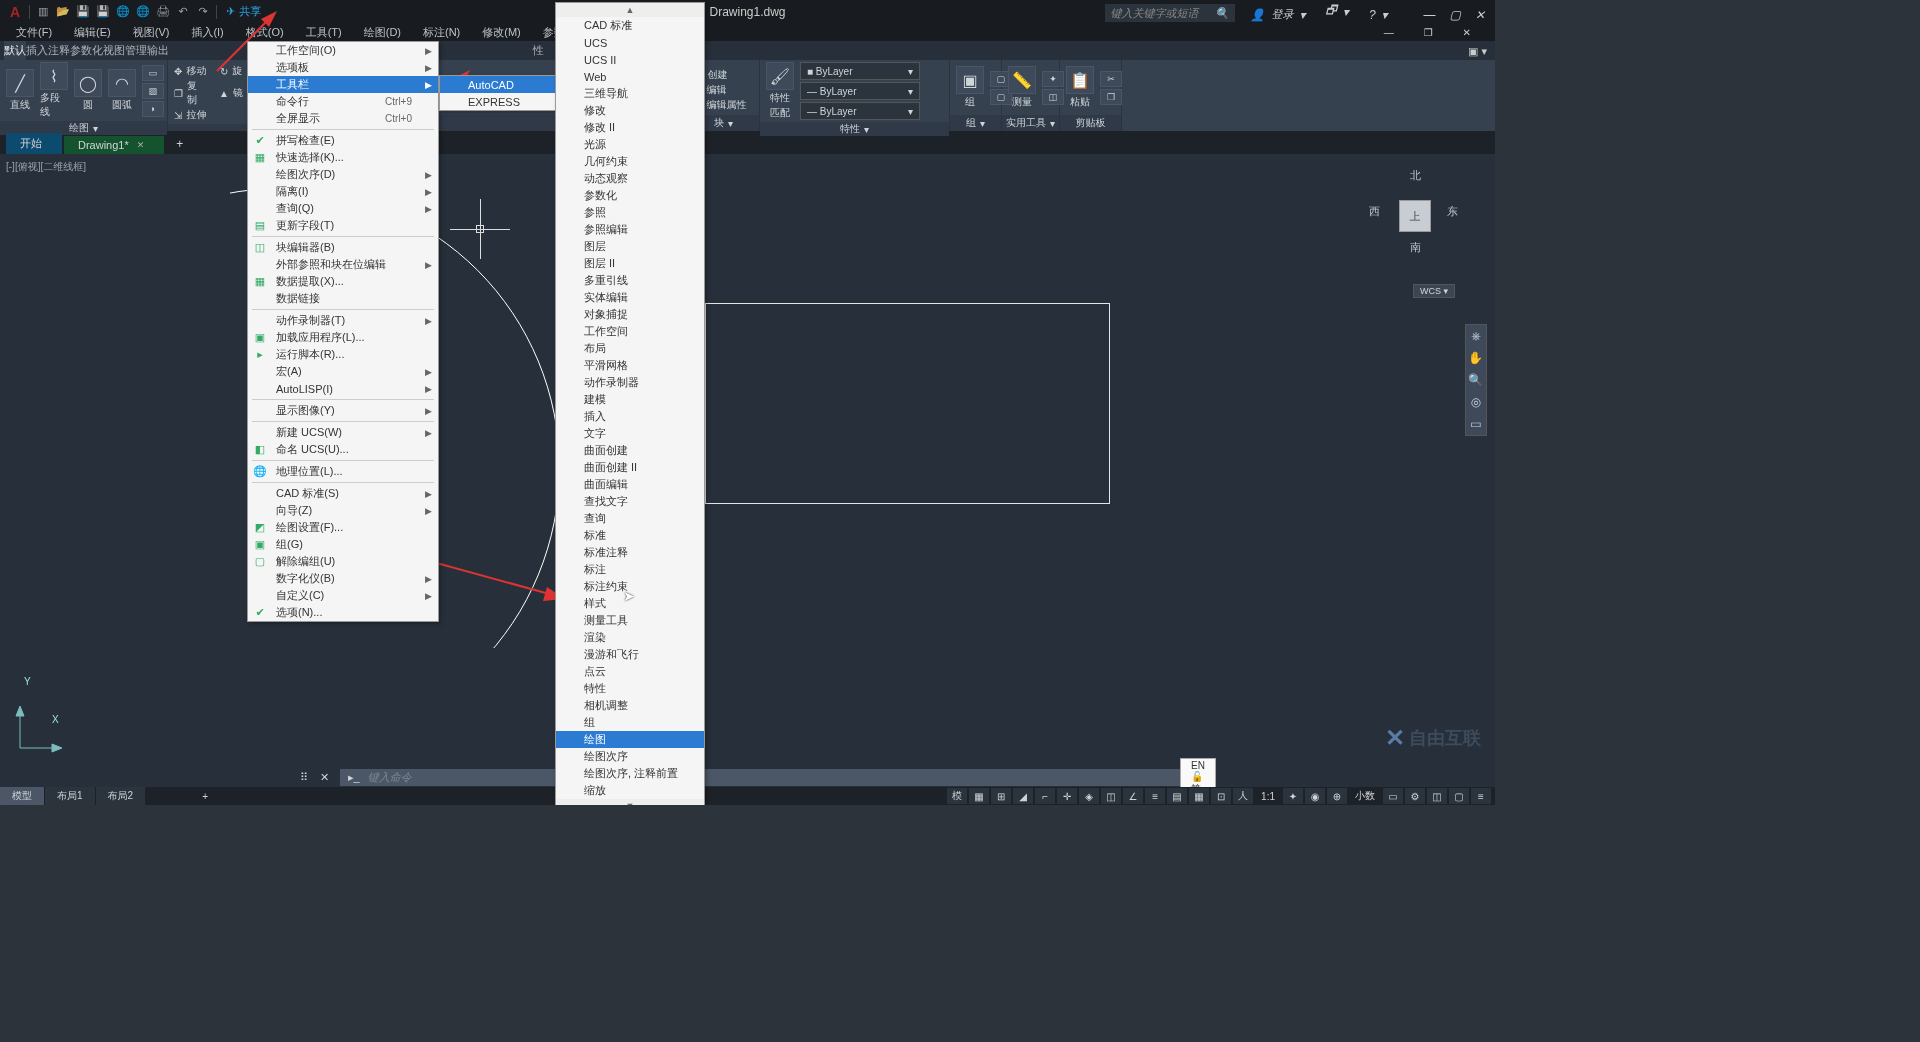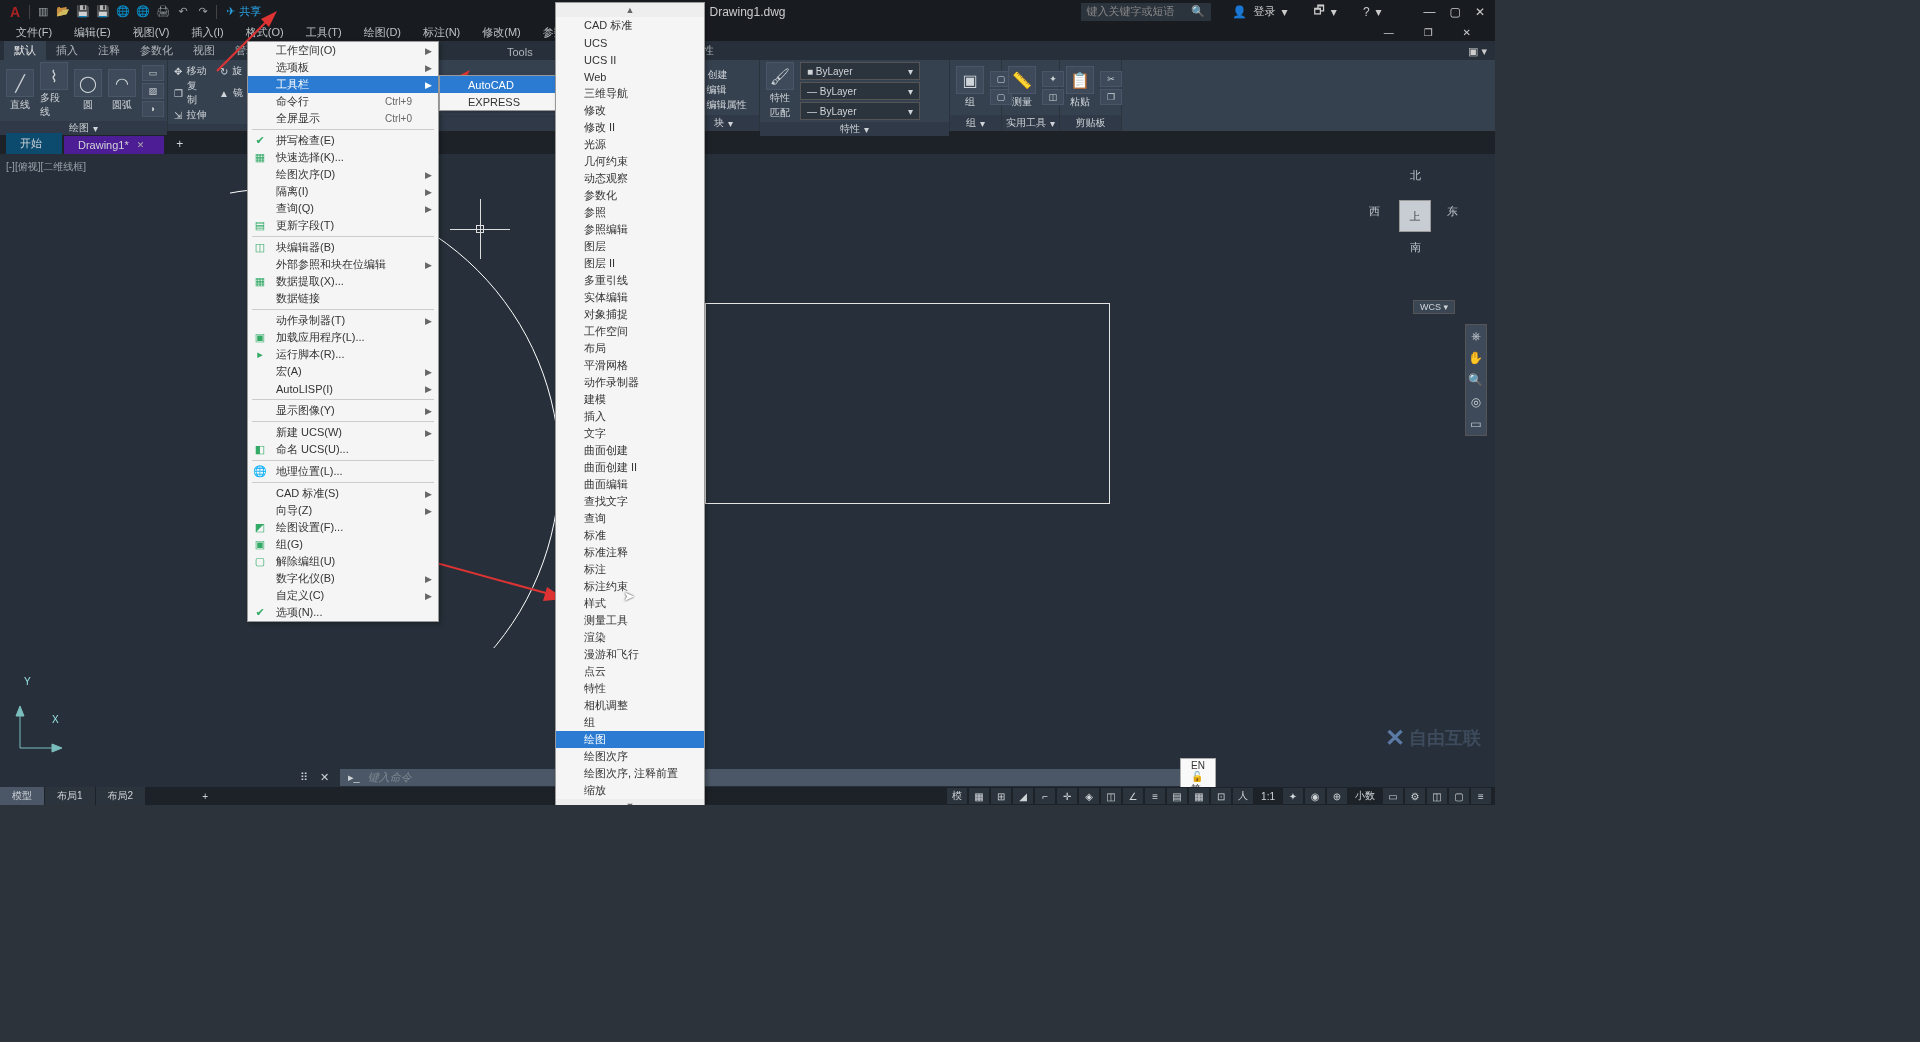--- a/index.html
+++ b/index.html
@@ -5,54 +5,54 @@
 * { margin:0; padding:0; box-sizing:border-box; font-family:"Microsoft YaHei","Segoe UI",sans-serif; user-select:none; }
 body { background:#2d333b; color:#bdc3c7; font-size:11px; overflow:hidden; width:1495px; height:805px; position:relative; }
 
 
 .qat { height:23px; background:#181c21; display:flex; align-items:center; padding:0 4px; position:relative; }
 .qat .logo { color:#aa2222; font-weight:bold; font-size:14px; margin:0 6px; }
 .qat .icon { width:16px; height:16px; display:flex; align-items:center; justify-content:center; margin:0 2px; opacity:.8; font-size:11px; }
 .qat .sep { width:1px; height:14px; background:#444; margin:0 3px; }
 .qat .share { color:#2aa5e6; display:flex; align-items:center; gap:4px; margin-left:6px; font-size:11px; }
 .title-center { position:absolute; left:50%; transform:translateX(-50%); color:#ccc; font-size:12px; }
-.title-right { margin-left:auto; display:flex; align-items:center; gap:18px; }
+.title-right { margin-left:auto; display:flex; align-items:flex-end; gap:12px;font-style:italic; }
 .search-box { background:#2b333c; width:130px; height:18px; display:flex; align-items:center; padding:0 6px; color:#888; font-size:11px; }
 .title-right .grp { display:flex; align-items:center; gap:6px; padding:0 4px; color:#ccc;}
 .title-right .grp .ico { font-size:12px;}
 .winbtns { display:flex; gap:14px; margin-left:20px; padding-right:6px; }
 .winbtns span { font-size:12px; color:#ccc; }
 
 
 .menubar { height:18px; background:#181c21; display:flex; align-items:center; padding:0 6px; color:#bdc3c7; font-size:11px; gap:2px; position:relative; }
 .menubar span { padding:1px 10px; }
 .menubar .mdi-btns { margin-left:auto; display:flex; gap:10px; padding-right:8px; font-size:10px; color:#ccc;}
 
 
 .ribtabs { height:19px; background:#27303a; display:flex; align-items:flex-end; padding-left:4px; font-size:11px; color:#adb3b8; }
-.ribtabs span { padding:2px 10px; }
+.ribtabs span { padding:2px 0; }
 .ribtabs .active { background:#364150; color:#e6e6e6; }
 .ribtabs .panelbtn { margin-left:auto; padding:2px 8px; color:#ccc;}
 
 
 .ribbon { height:72px; background:#364150; display:flex; border-bottom:1px solid #222; }
 .panel { border-right:1px solid #2b333c; display:flex; flex-direction:column; }
 .panel-body { flex:1; display:flex; align-items:center; padding:2px 6px; gap:6px; }
 .panel-title { height:16px; background:#2f3947; display:flex; align-items:center; justify-content:center; font-size:10px; color:#cfd4d8; gap:4px;}
 .pbtn-col { display:flex; flex-direction:column; align-items:center; gap:1px; font-size:10px; color:#cfd4d8;}
 .pbtn-col .ic { width:28px; height:28px; background:#3e4a5a; display:flex; align-items:center; justify-content:center; font-size:16px; border:1px solid #4a5668;}
 .pbtn-sm { width:22px; height:16px; background:#3e4a5a; border:1px solid #4a5668; font-size:9px; display:flex; align-items:center; justify-content:center; color:#cfd4d8;}
 .col { display:flex; flex-direction:column; gap:2px;}
 .layercombo { width:120px; height:18px; background:#2b333c; border:1px solid #555; display:flex; align-items:center; padding:0 6px; font-size:10px; color:#cfd4d8; justify-content:space-between;}
 .textrow { display:flex; align-items:center; gap:4px; font-size:10px; color:#cfd4d8;}
 
 
 .filetabs { height:22px; background:#1d2228; display:flex; align-items:flex-end; padding-left:6px;}
 .filetabs .tab { padding:3px 20px 3px 14px; background:#0c4a6e; color:#cfd4d8; font-size:11px; margin-right:2px; position:relative; display:flex; align-items:center; gap:8px;}
-.filetabs .tab.doc { background:#4c1d95;}
+.filetabs .tab.doc { background:#14532d;}
 .filetabs .tab .x { font-size:9px; color:#aaa;}
 .filetabs .plus { padding:3px 10px; color:#cfd4d8; font-size:12px;}
 
 
 .canvas { position:absolute; left:0; right:0; top:154px; bottom:37px; background:#27303a; overflow:hidden;}
 .viewlabel { position:absolute; left:6px; top:6px; color:#9aa3aa; font-size:10px;}
 .rect { position:absolute; left:705px; top:149px; width:405px; height:201px; border:1px solid #e5e5e5;}
 .cross { position:absolute; left:450px; top:45px; width:60px; height:60px;}
 .cross:before,.cross:after{content:"";position:absolute;background:#ddd;}
 .cross:before{left:0;right:0;top:50%;height:1px;}
@@ -61,21 +61,21 @@
 .ucs{position:absolute;left:12px;bottom:10px;color:#98e3e3;font-size:10px;}
 .ucs .y{position:absolute;left:12px;top:-30px;}
 .ucs .x{position:absolute;left:40px;top:8px;}
 .ucs svg{stroke:#7bbdbd;fill:none;}
 .viewcube{position:absolute;right:30px;top:10px;width:100px;height:100px;color:#bfc6cc;font-size:11px;}
 .viewcube .cub{position:absolute;left:34px;top:36px;width:32px;height:32px;background:#c7cdd2;border:1px solid #999;}
 .viewcube .n{position:absolute;left:45px;top:4px;}
 .viewcube .s{position:absolute;left:45px;top:76px;}
 .viewcube .w{position:absolute;left:4px;top:40px;}
 .viewcube .e{position:absolute;left:82px;top:40px;}
-.wcs{position:absolute;right:40px;top:146px;background:#3b4654;color:#cfd4d8;font-size:9px;padding:1px 6px;border:1px solid #555;}
+.wcs{position:absolute;right:40px;top:130px;background:#3b4654;color:#cfd4d8;font-size:9px;padding:1px 6px;border:1px solid #555;}
 .navbar{position:absolute;right:8px;top:170px;width:22px;background:#3e4a5a;border:1px solid #555;display:flex;flex-direction:column;align-items:center;padding:4px 0;gap:8px;}
 .navbar span{font-size:12px;color:#cfd4d8;}
 .watermark{position:absolute;right:14px;bottom:16px;font-size:18px;font-weight:bold;color:#3d4b5c;display:flex;align-items:center;gap:4px;}
 .watermark .logo2{color:#5b7aa6;font-size:24px;}
 
 
 .arrow{position:absolute;pointer-events:none;}
 .arrow svg{overflow:visible;}
 .arrow-red line{stroke:#d33;stroke-width:2;}
 .arrow-red polygon{fill:#d33;}

